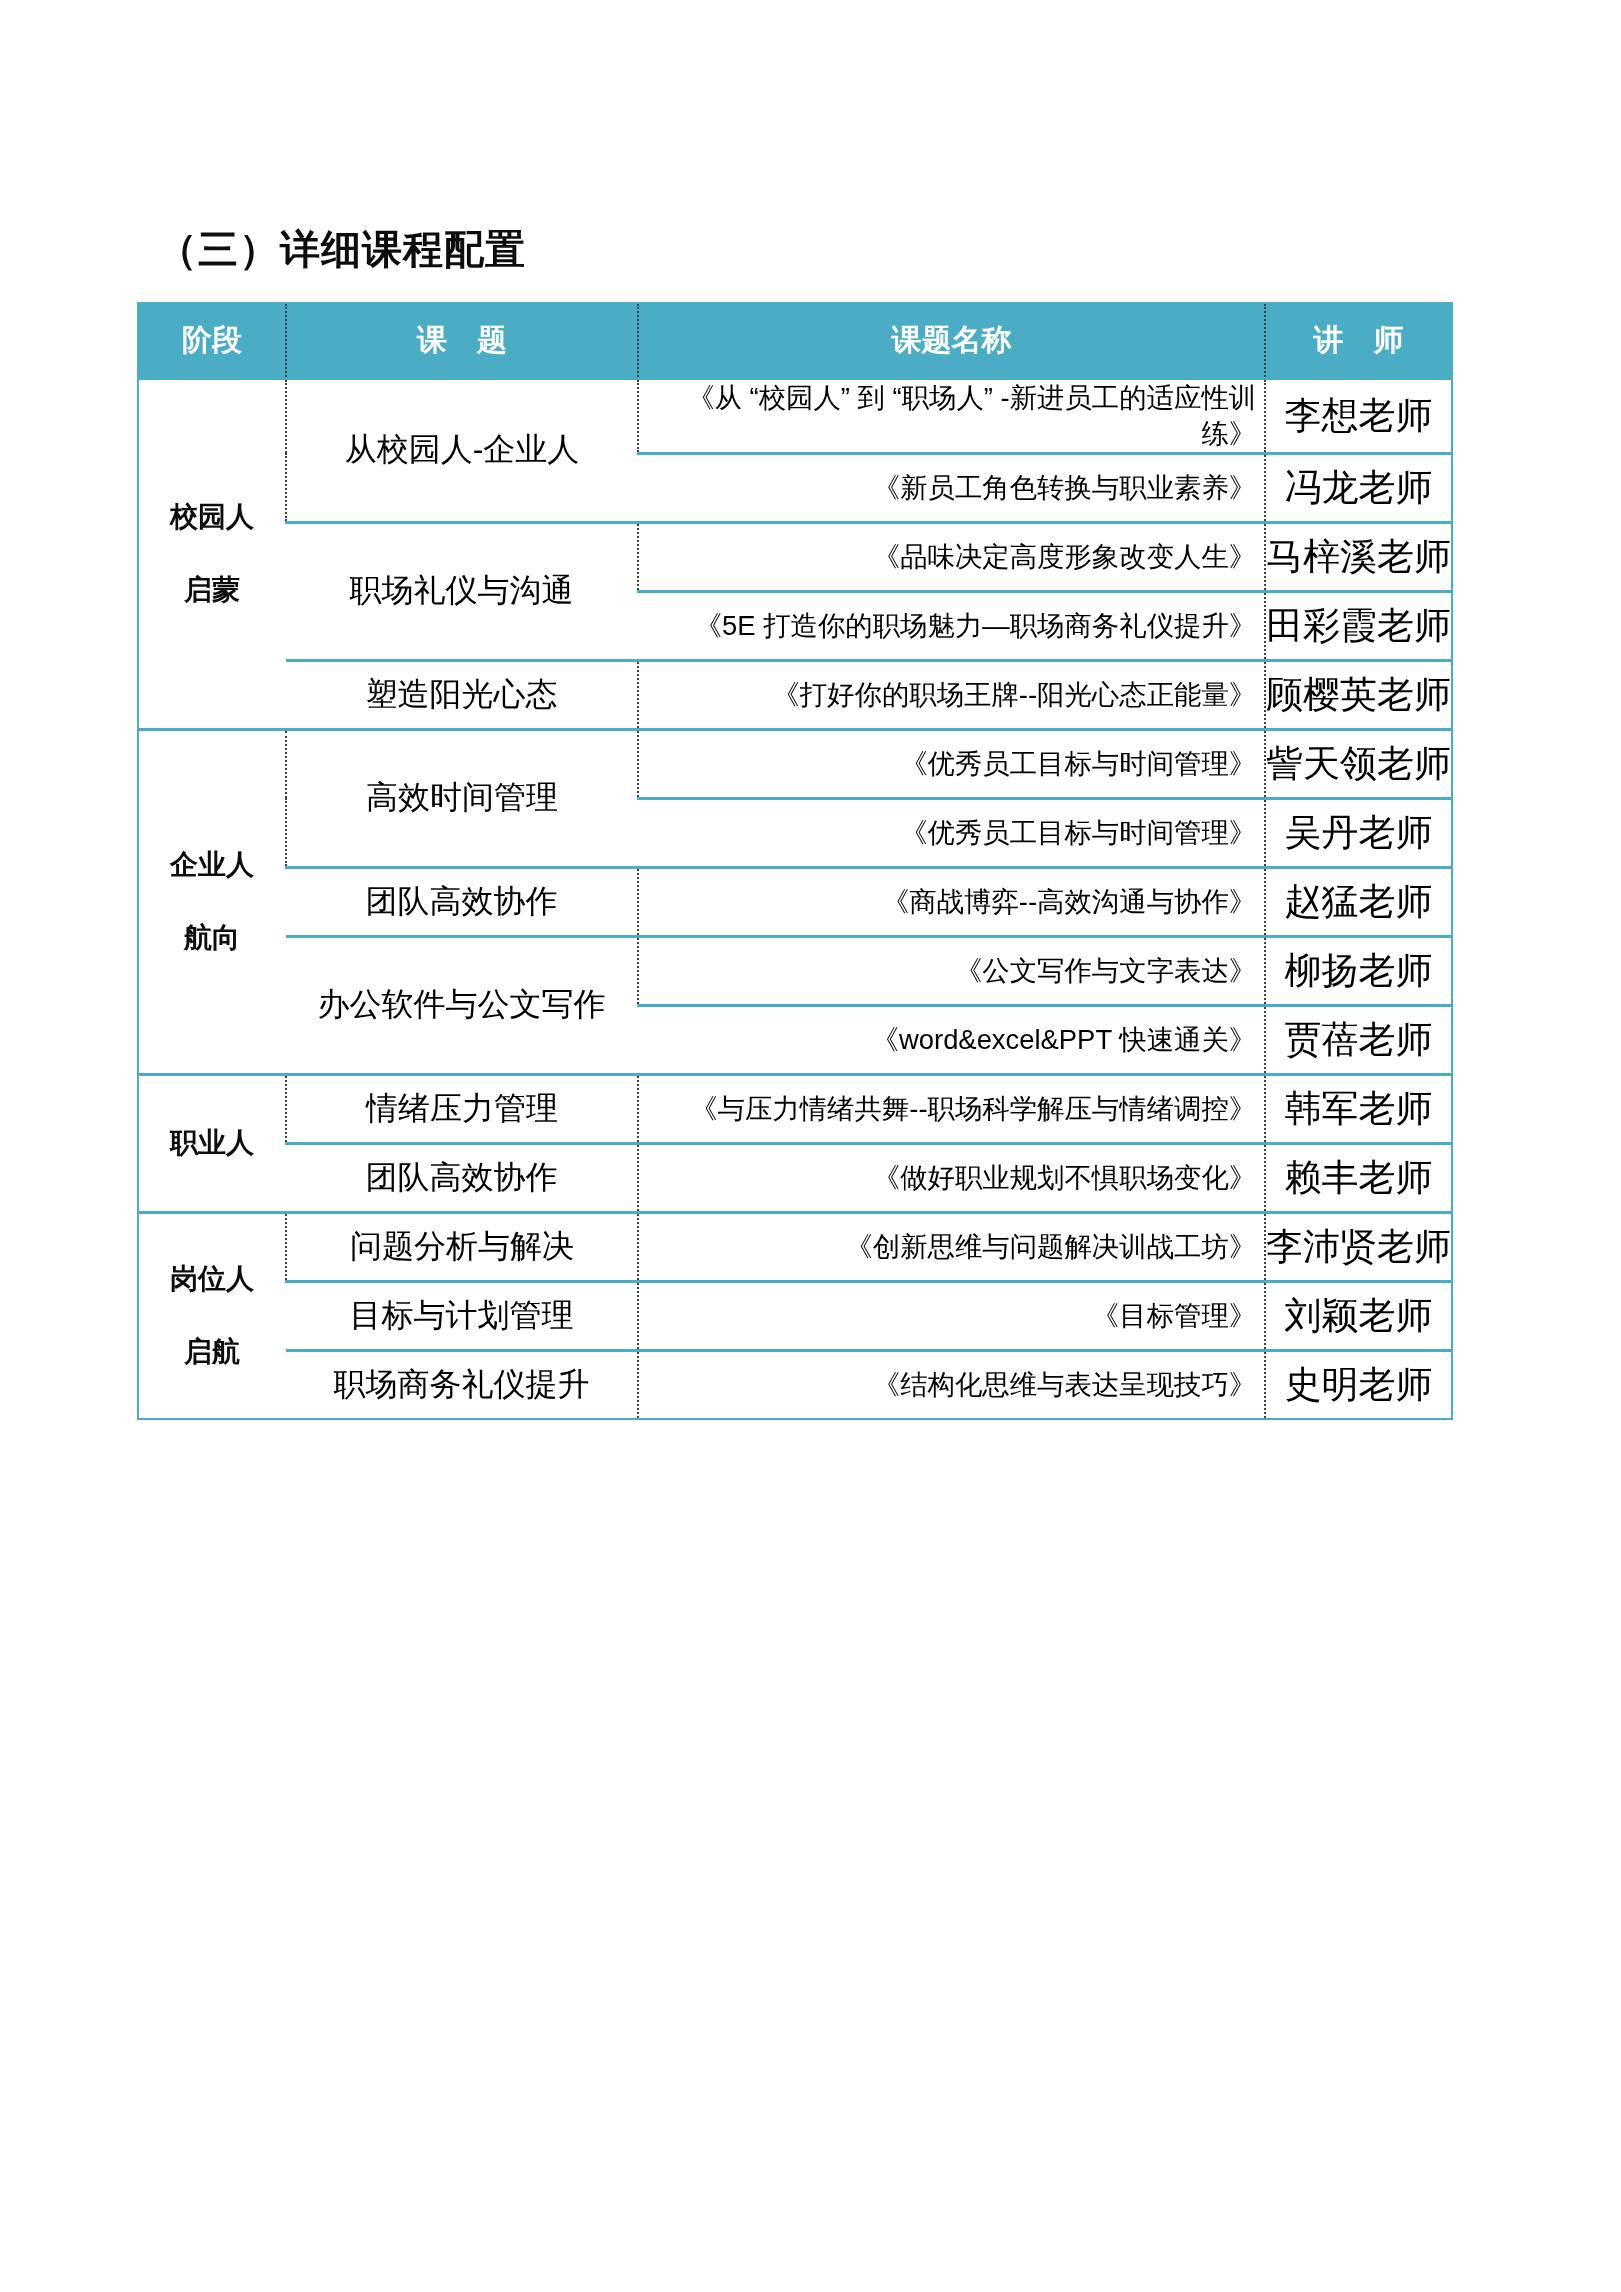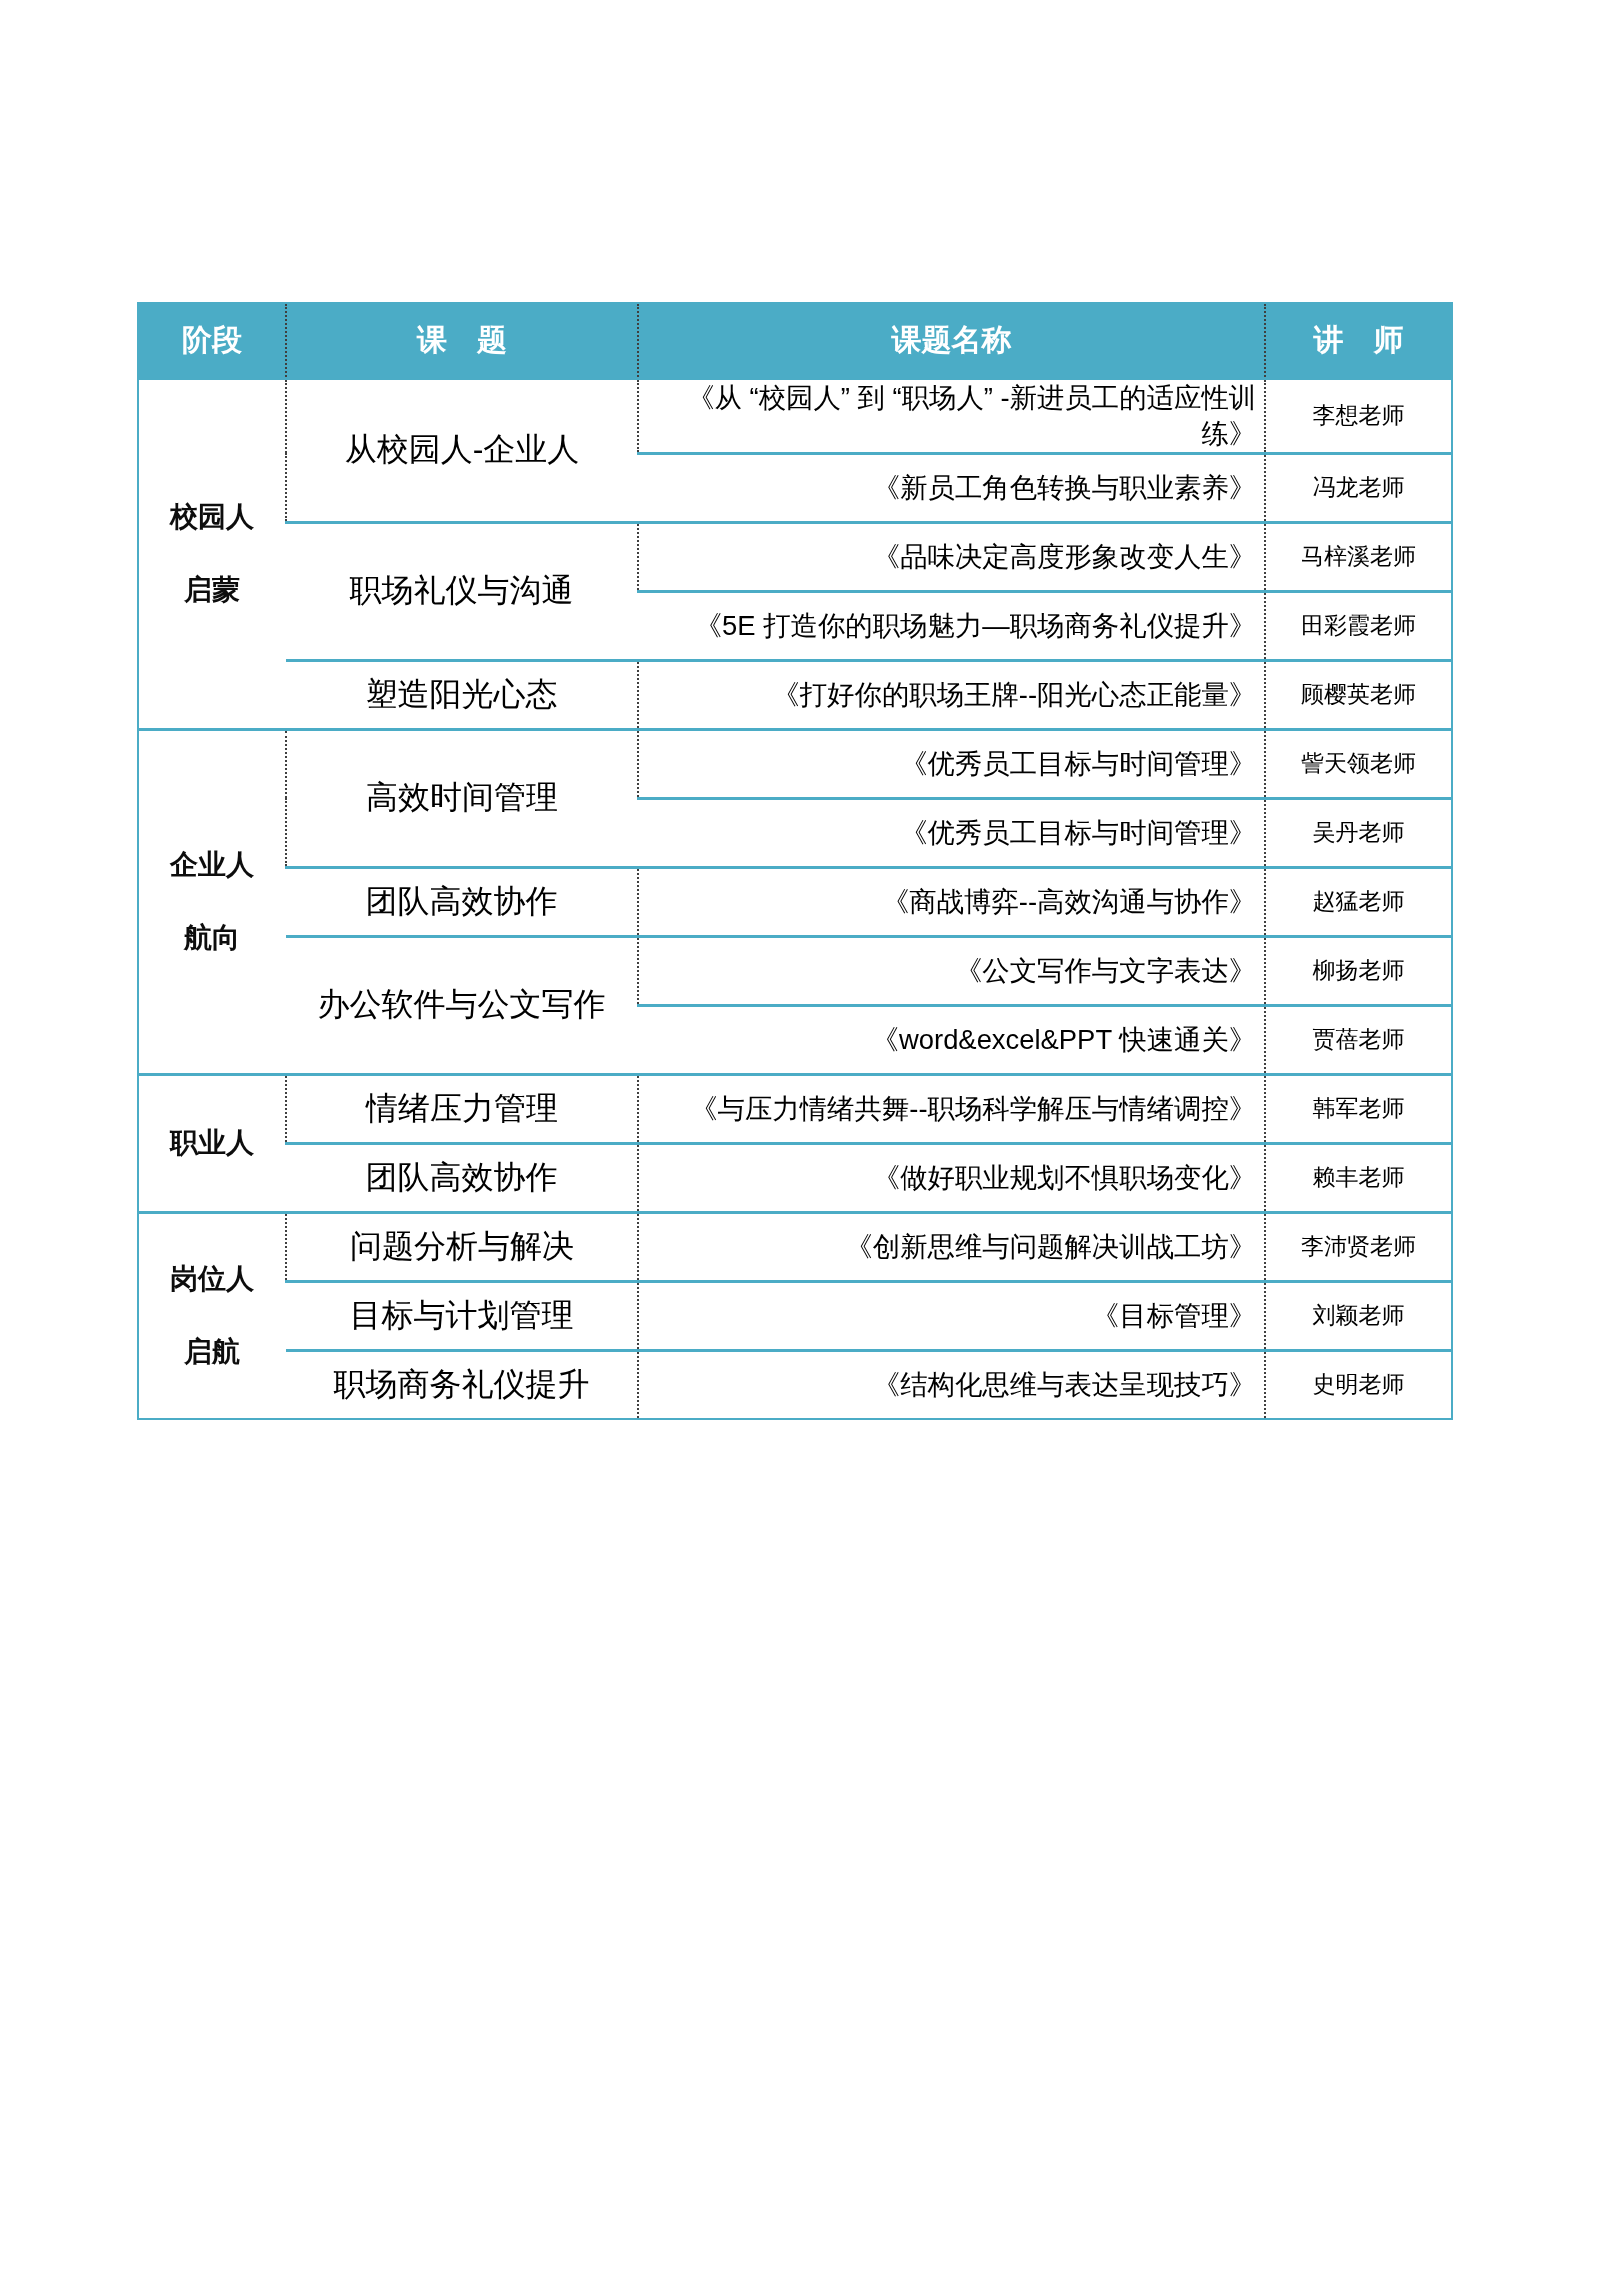--- a/index.html
+++ b/index.html
@@ -65,27 +65,28 @@
     color: #0d0d0d;
     margin-left: 36px;
   }
   td.stage-cell .stage-line + .stage-line { margin-top: 35px; }
   td.topic-cell { font-size: 32px; }
   td.course-cell {
     text-align: right;
     padding-left: 21.6px;
     padding-right: 7.8px;
   }
-  td.teacher-cell { font-size: 23px; font-family: Liberation Mono, monospace; }
+  td.teacher-cell { font-size: 37px; font-family: Liberation Mono, monospace; }
 </style>
 </head>
 <body>
 
 <div class="page">
 
+  <div class="doc-title">（三）详细课程配置</div>
 
   <table class="course-table">
     <colgroup>
       <col style="width: 148px;">
       <col style="width: 352px;">
       <col style="width: 627px;">
       <col style="width: 187px;">
     </colgroup>
     <thead>
       <tr>

